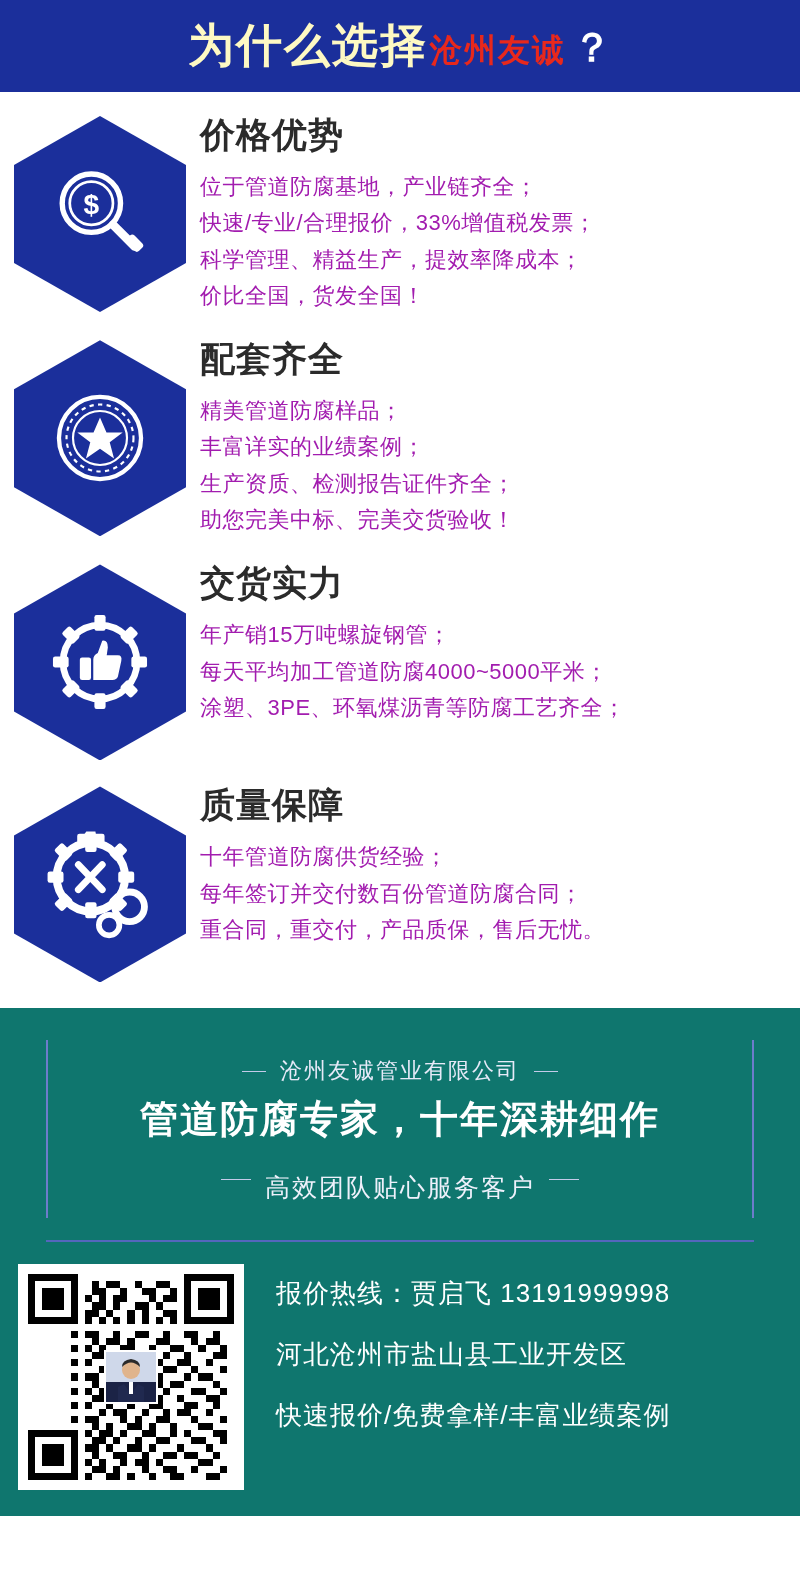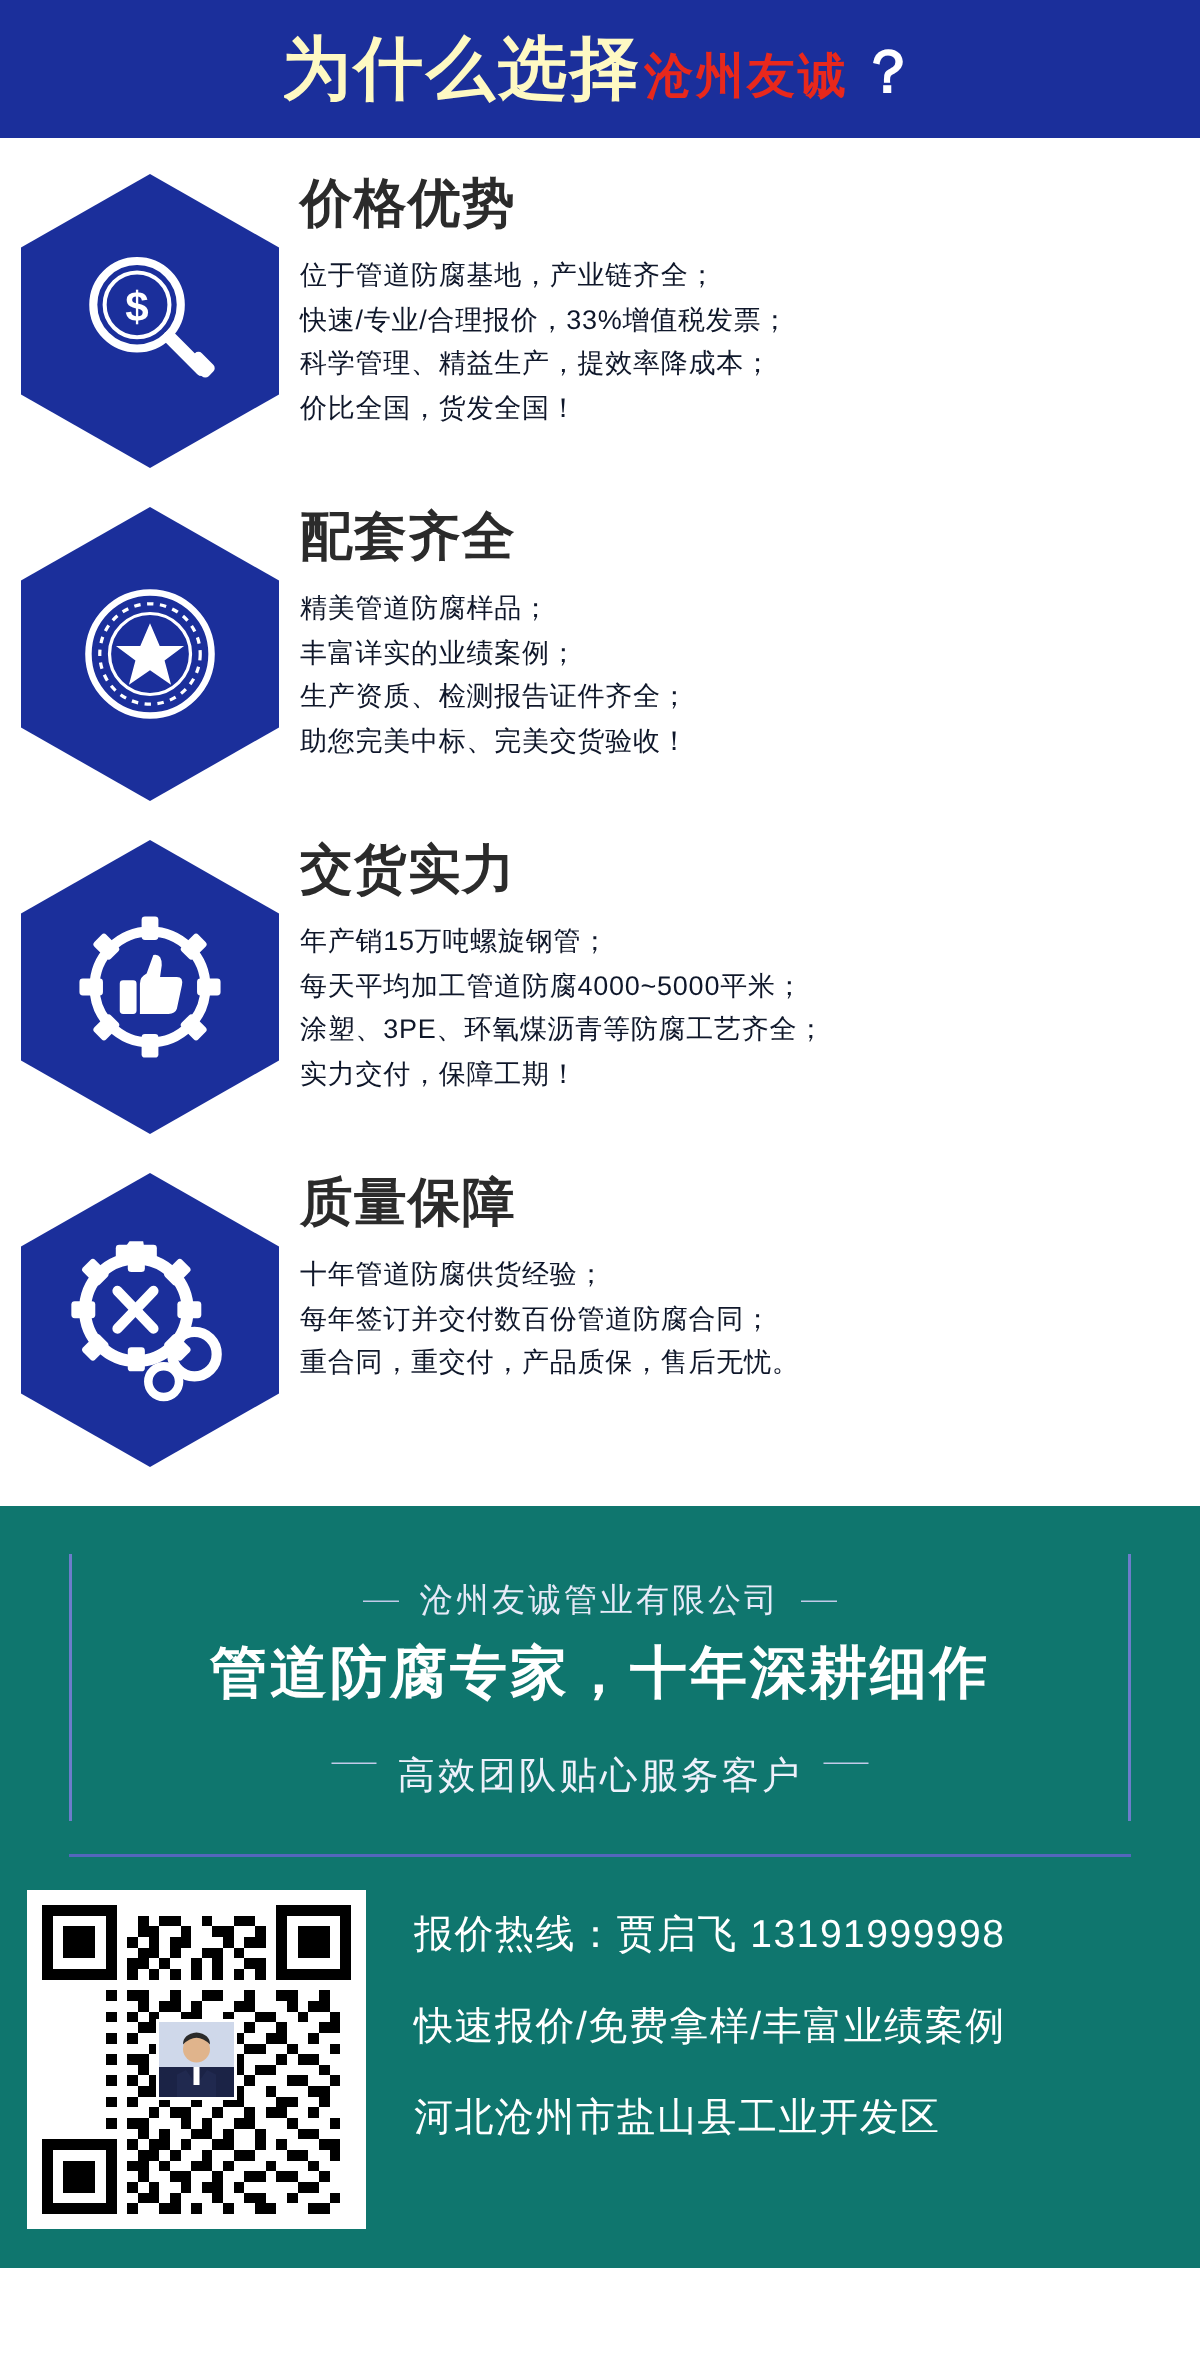--- a/index.html
+++ b/index.html
@@ -90,22 +90,22 @@
     padding-right: 26px;
   }
   .feature-title {
     font-size: 35px;
     font-weight: bold;
     color: #2b2b2b;
     margin: 2px 0 10px 0;
     letter-spacing: 1px;
   }
   .feature-line {
-    font-size: 18px;
-    color: #0f172a;
+    font-size: 22px;
+    color: #a21caf;
     line-height: 1.65;
     letter-spacing: 0.5px;
     white-space: nowrap;
   }
 
   
   .bottom {
     position: relative;
     width: 800px;
     background: #0f766e;
@@ -293,21 +293,20 @@
               <rect x="32" y="46" width="10" height="20" rx="2" fill="#ffffff"></rect>
             </svg>
           </span>
         </div>
       </div>
       <div class="feature-body">
         <div class="feature-title">交货实力</div>
         <div class="feature-line">年产销15万吨螺旋钢管；</div>
         <div class="feature-line">每天平均加工管道防腐4000~5000平米；</div>
         <div class="feature-line">涂塑、3PE、环氧煤沥青等防腐工艺齐全；</div>
-        <div class="feature-line">实力交付，保障工期！</div>
       </div>
     </div>
 
     <div class="feature">
       <div class="hex-wrap">
         <div class="hex">
           <span>
             <svg width="114" height="114" viewBox="0 0 100 100">
               <g fill="#ffffff">
                 <path d="M38 4 L46 4 L48 15 L30 15 Z"></path>
@@ -558,19 +557,19 @@
             <rect x="0" y="30" width="50" height="20" fill="#1b2346"></rect>
             <path d="M18 32 L25 42 L32 32 L38 35 L38 50 L12 50 L12 35 Z" fill="#20294f"></path>
             <rect x="23" y="30" width="4" height="12" fill="#ffffff"></rect>
             <circle cx="25" cy="18" r="9" fill="#e0b48c"></circle>
             <path d="M16 15 Q25 6 34 15 Q34 8 25 7 Q16 8 16 15 Z" fill="#2a2a2a"></path>
           </svg>
         </div>
       </div>
       <div class="contact-lines">
         <div class="contact-line">报价热线：贾启飞  13191999998</div>
+        <div class="contact-line">河北沧州市盐山县工业开发区</div>
         <div class="contact-line">快速报价/免费拿样/丰富业绩案例</div>
-        <div class="contact-line">河北沧州市盐山县工业开发区</div>
       </div>
     </div>
 
   </div>
 </div>
 
 </body></html>

